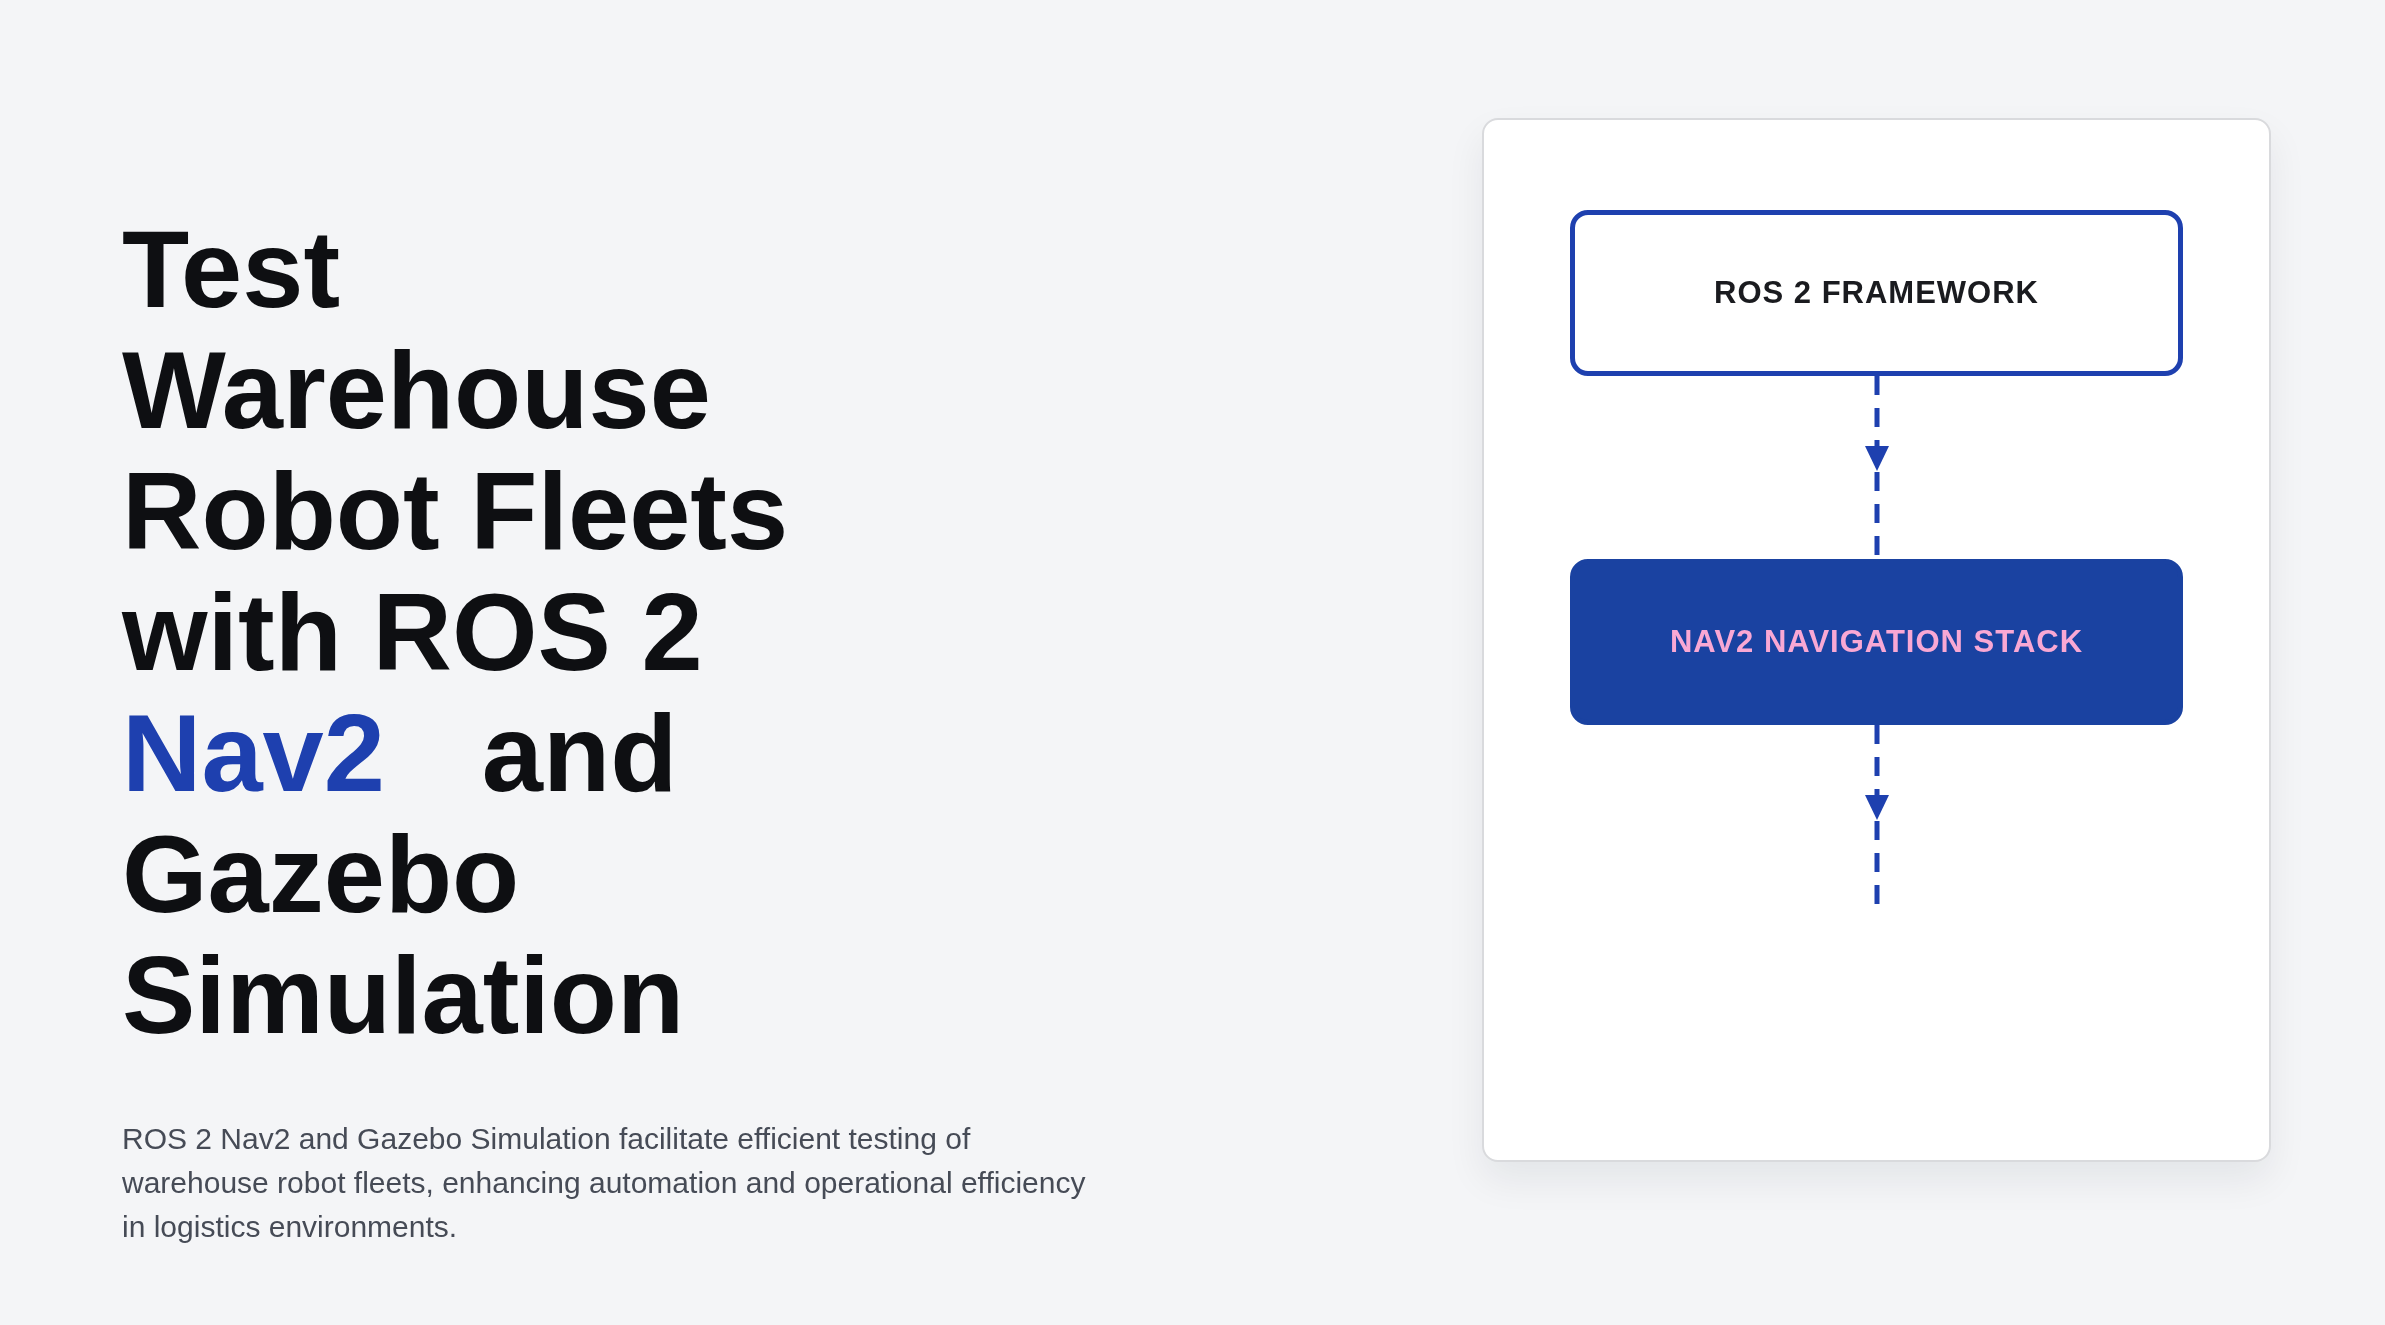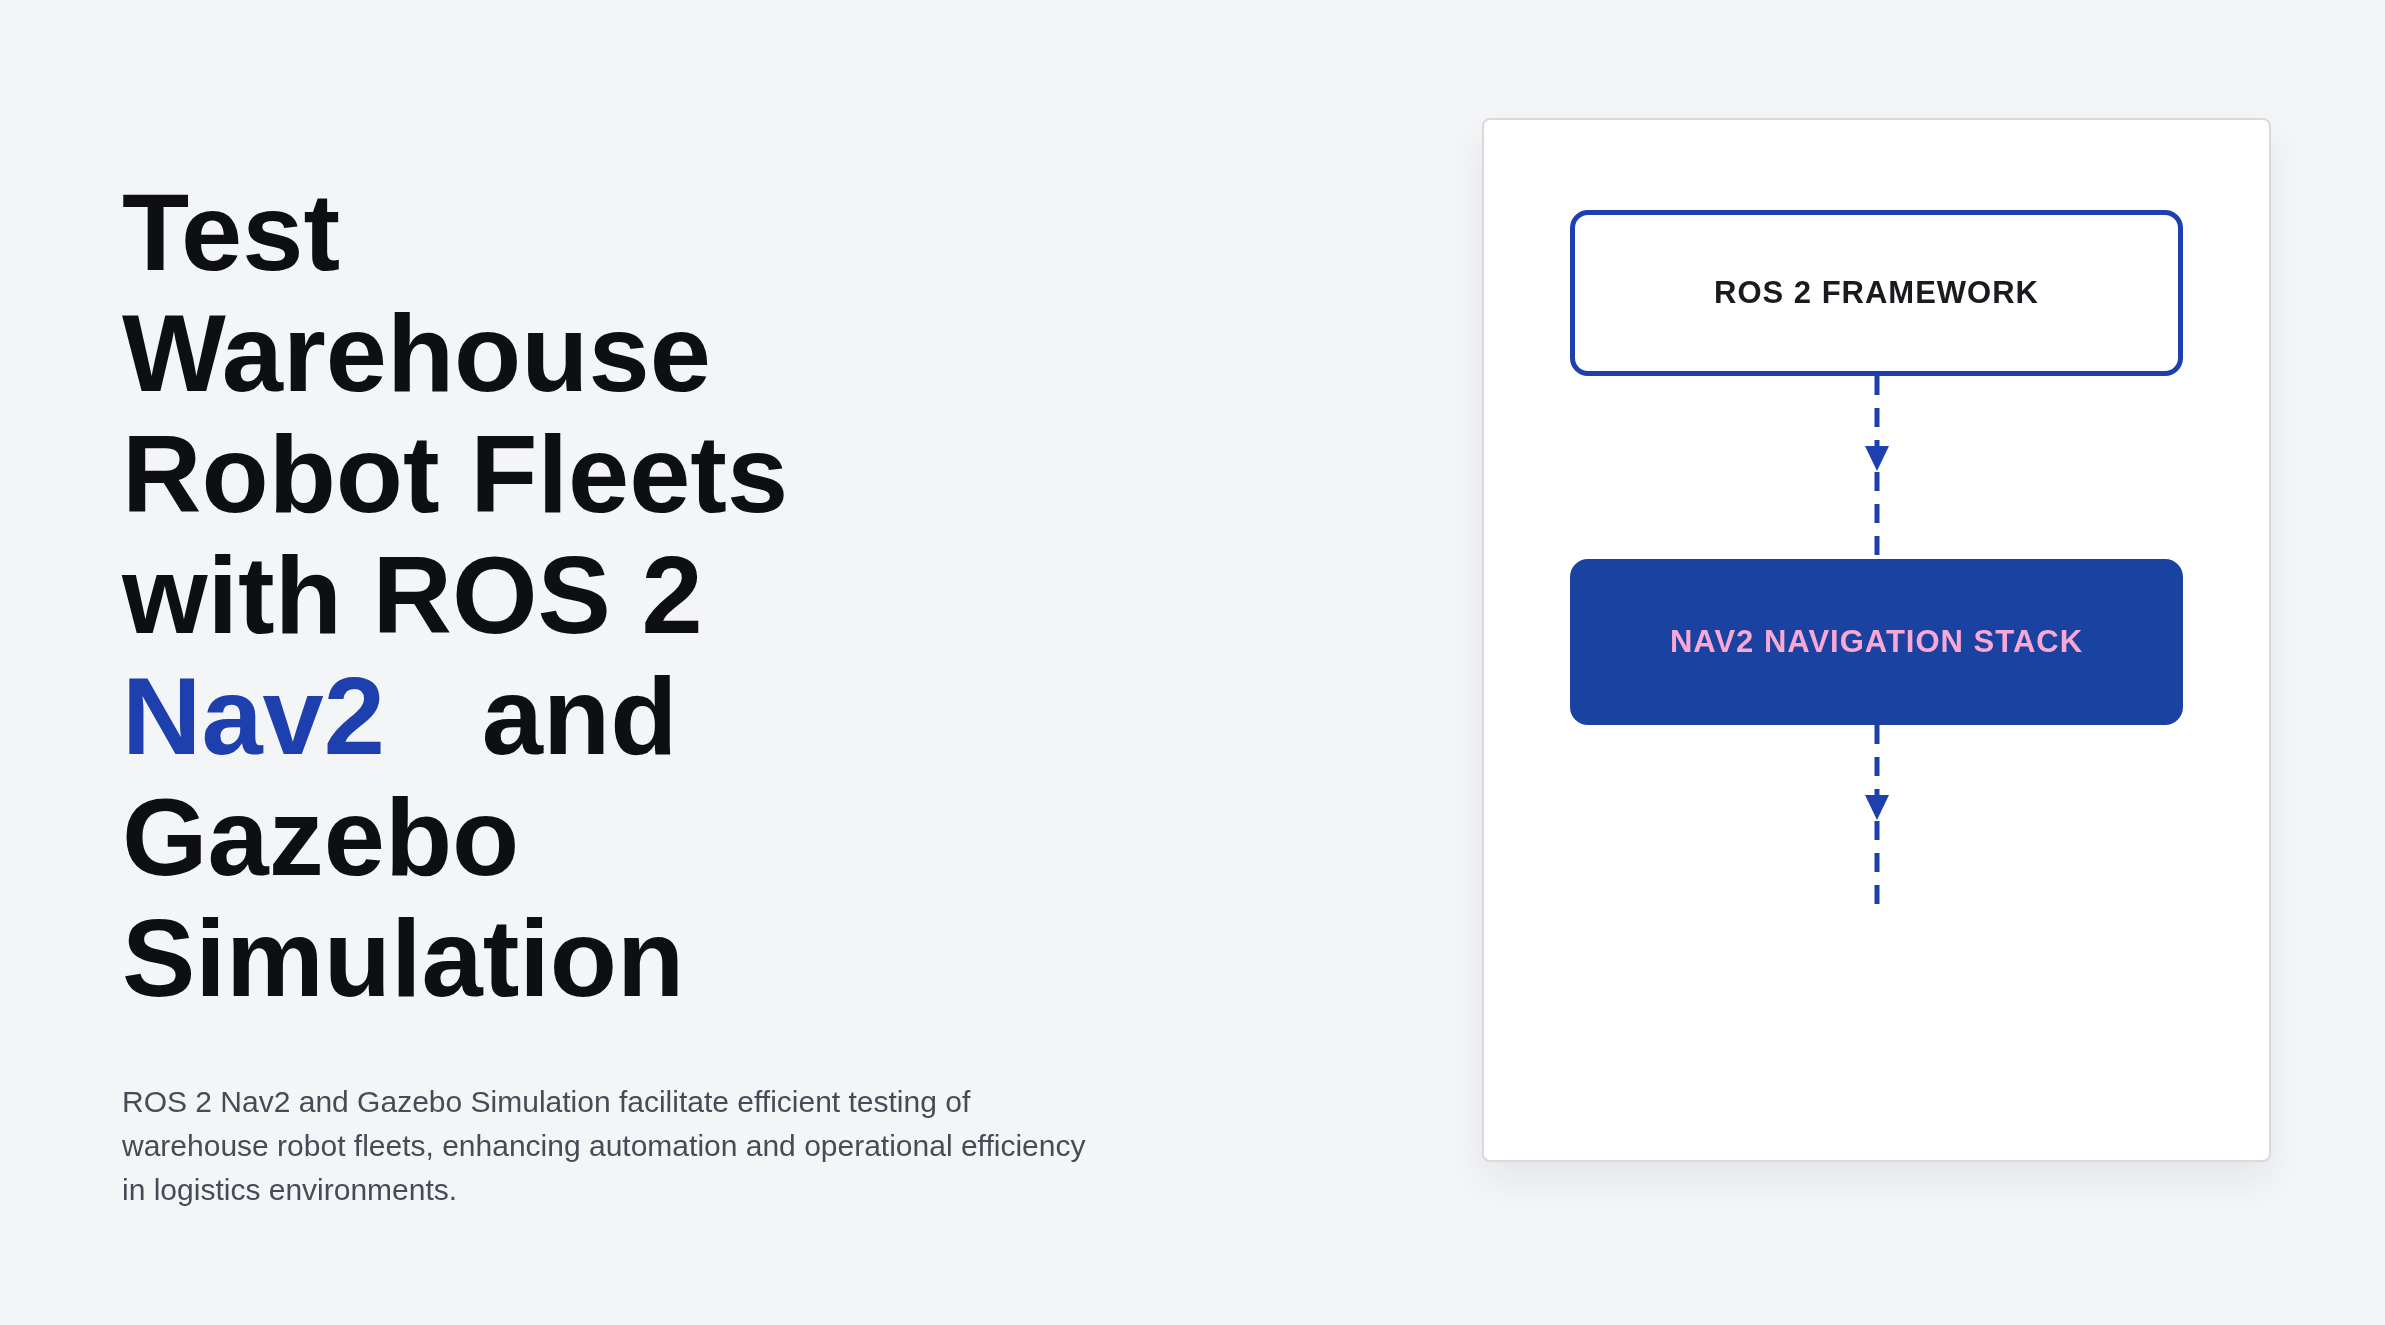--- a/index.html
+++ b/index.html
@@ -34,21 +34,21 @@
     font-weight:bold;
     letter-spacing:1.5px;
     height:66px;
     line-height:66px;
     padding:0 30px;
     border-radius:12px;
     margin-left:-6px;
     white-space:nowrap;
   }
   h1.title{
-    margin-top:39px;
+    margin-top:76px;
     max-width:800px;
     font-size:110px;
     line-height:1.1;
     font-weight:bold;
     color:var(--heading-color);
     letter-spacing:0;
   }
   h1.title .hl{
     color:var(--accent);
     margin-right:0.88em;
@@ -61,21 +61,21 @@
     color:var(--paragraph-color);
   }
   .card{
     position:absolute;
     top:118px;
     right:114px;
     width:789px;
     height:1044px;
     background:var(--card-bg);
     border:2px solid var(--card-border);
-    border-radius:8px;
+    border-radius:16px;
     box-shadow:0 18px 38px rgba(20,25,48,0.07);
     padding:90px 86px;
     display:flex;
     flex-direction:column;
   }
   .node{
     height:166px;
     border-radius:18px;
     border:5px solid var(--accent);
     background:#ffffff;

